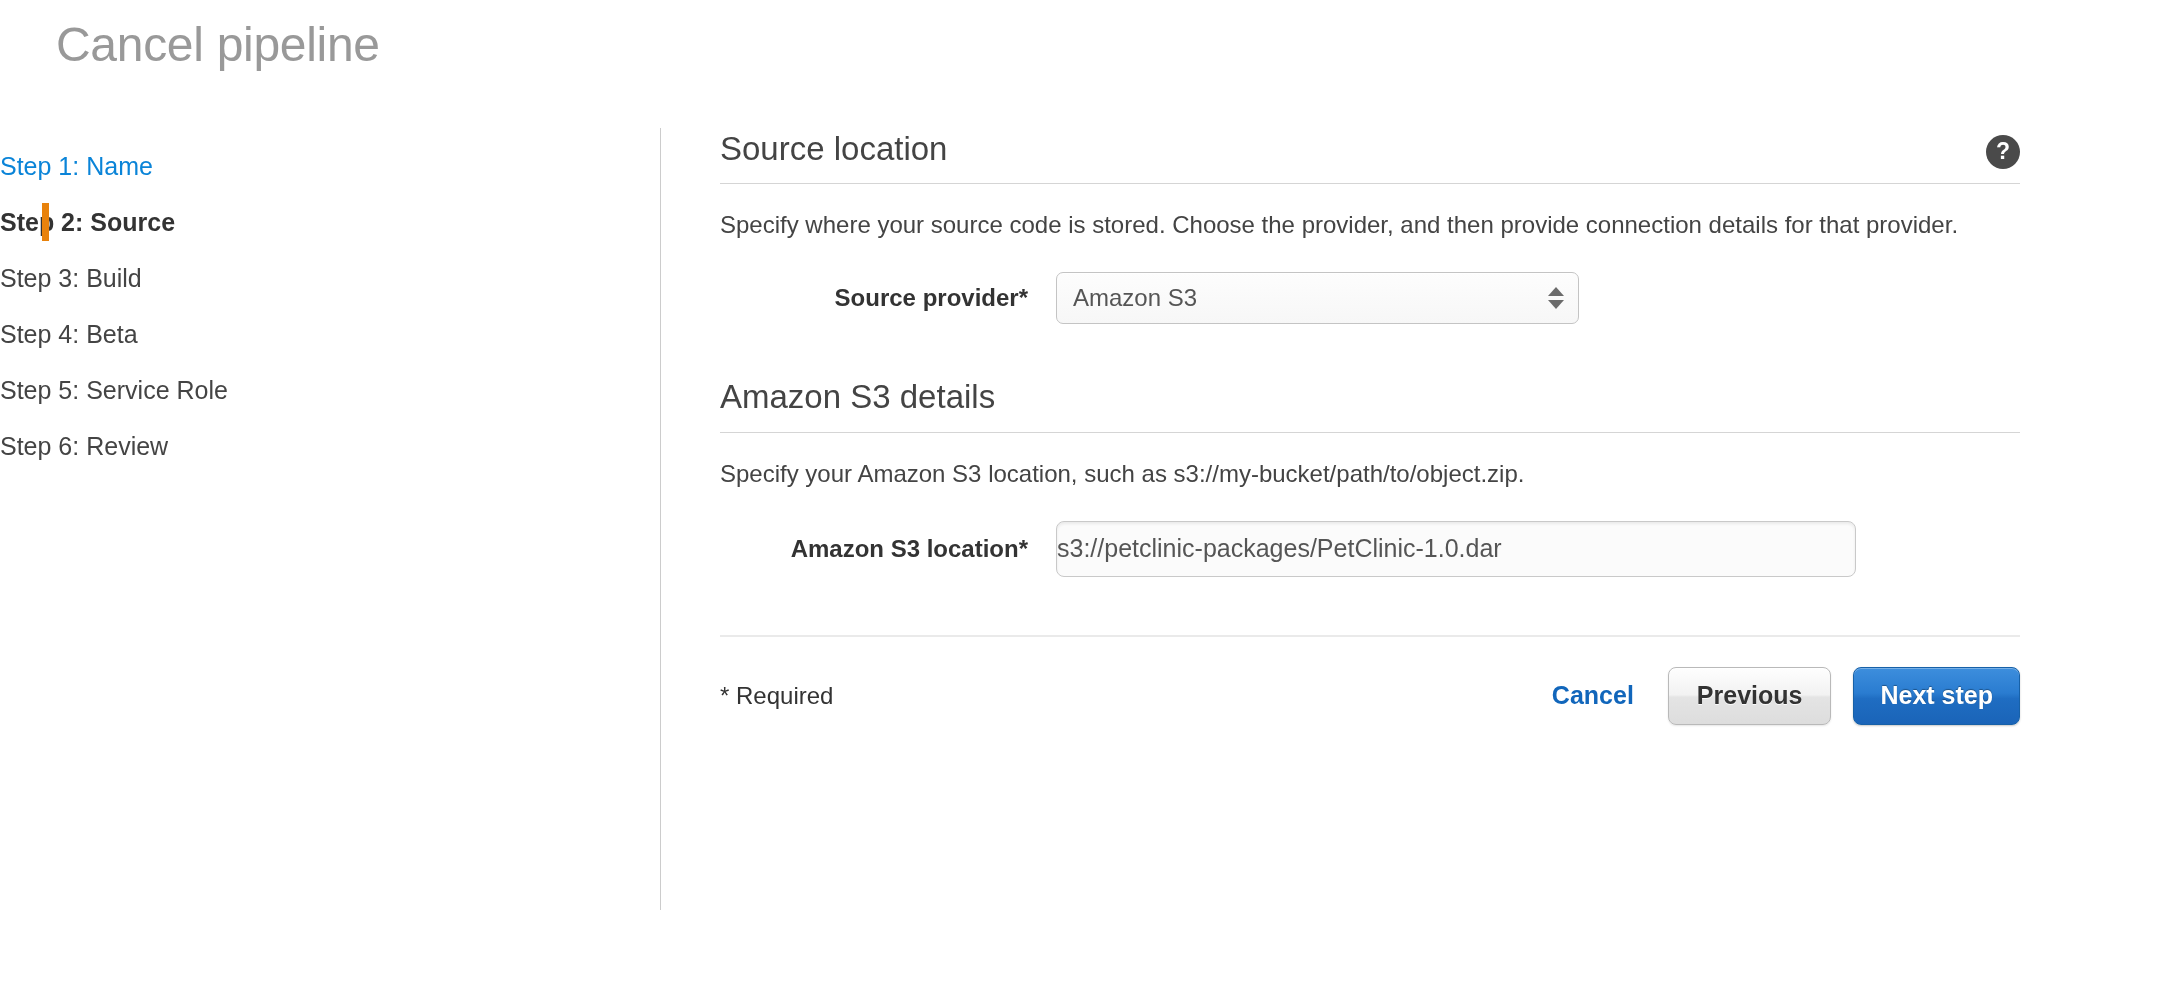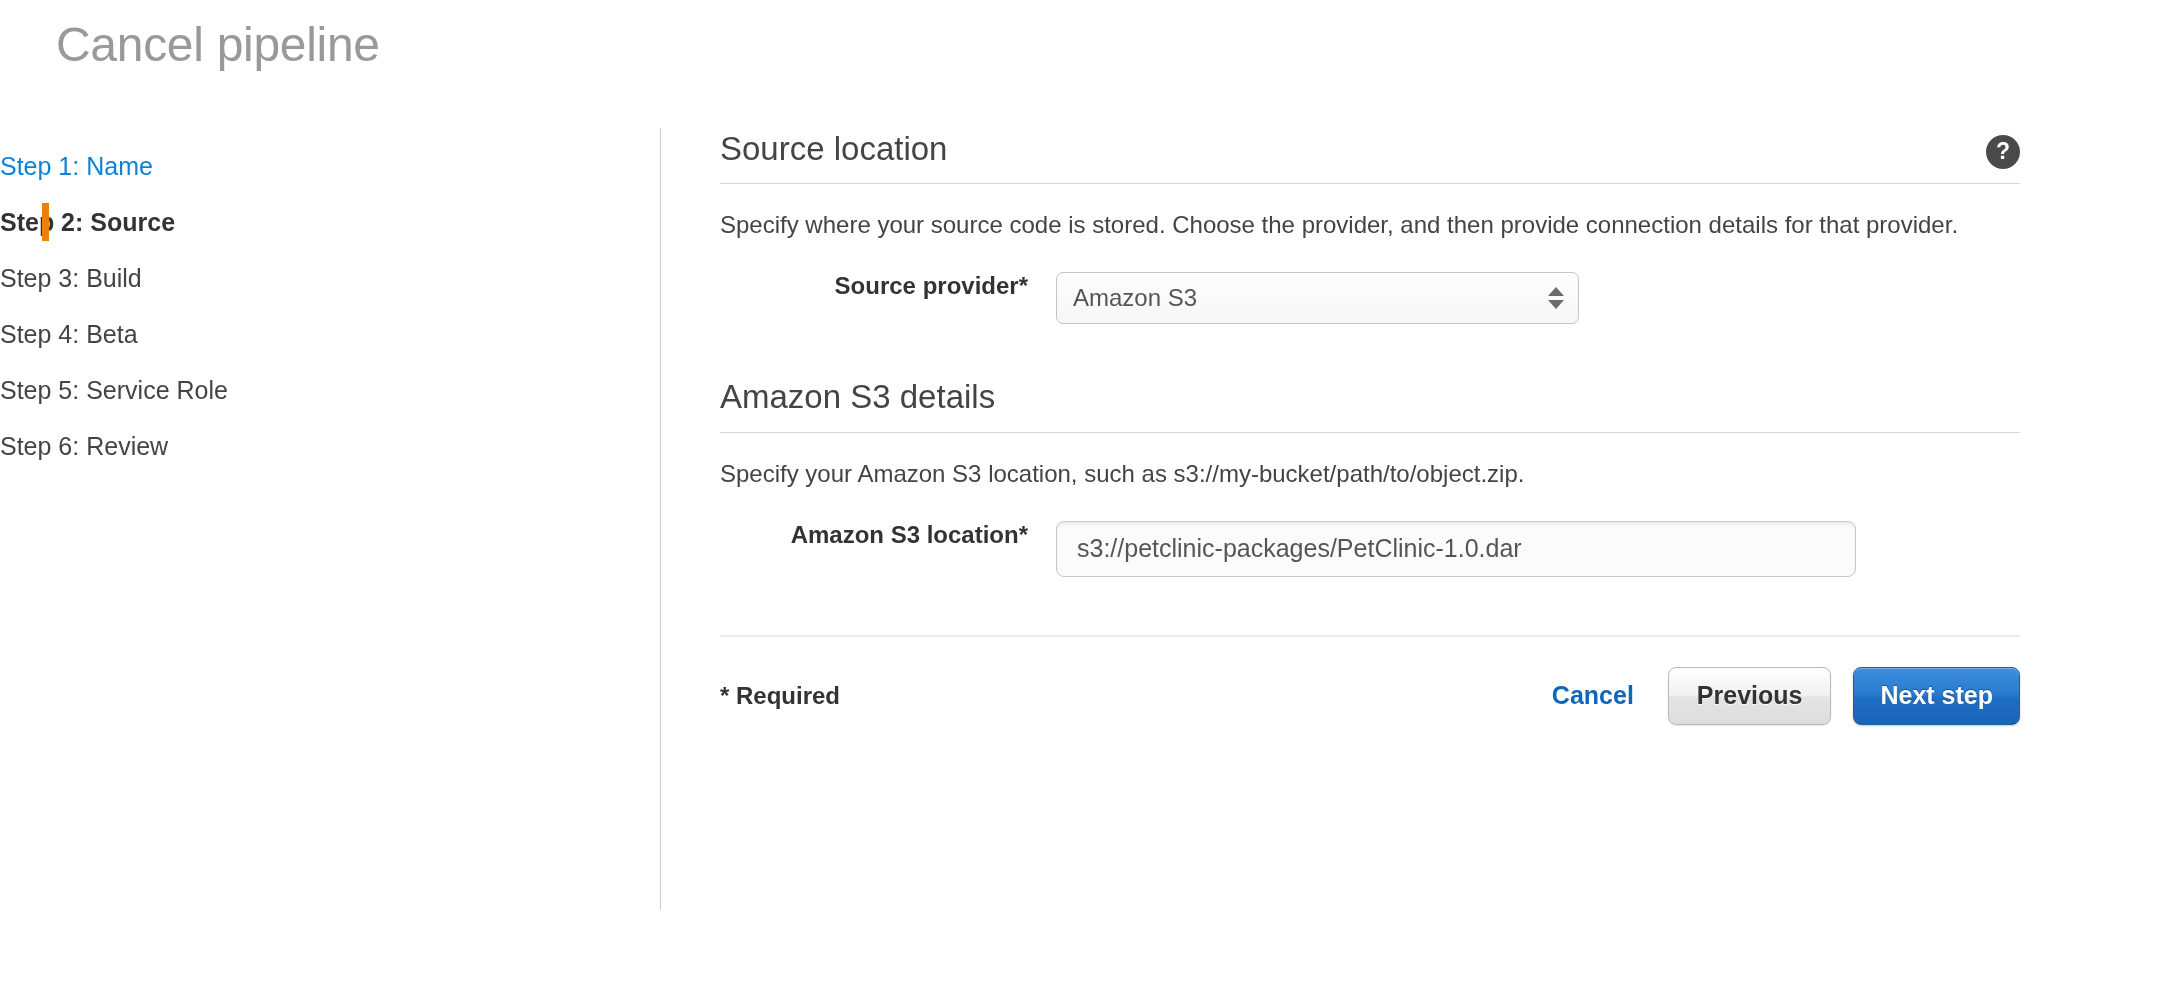--- a/index.html
+++ b/index.html
@@ -116,20 +116,21 @@
   .section-desc {
     font-size: 24px;
     line-height: 1.42;
     color: #444444;
     max-width: 1240px;
   }
 
   
   .form-row {
     display: flex;
+    align-items: center;
     margin-top: 30px;
   }
   .form-label {
     width: 336px;
     text-align: right;
     padding-right: 28px;
     font-size: 24px;
     font-weight: bold;
     color: #333333;
     white-space: nowrap;
@@ -179,21 +180,21 @@
 
   .text-input {
     width: 800px;
     height: 56px;
     border: 1px solid #c9c9c9;
     border-radius: 8px;
     background: #fbfbfb;
     box-shadow: inset 0 2px 3px rgba(0,0,0,0.07);
     font-size: 25px;
     color: #555555;
-    padding: 0 20px;
+    padding: 0 0;
     font-family: "Liberation Sans", "DejaVu Sans", sans-serif;
     outline: none;
   }
 
   .spacer-lg { height: 52px; }
 
   
   .footer-rule {
     height: 2px;
     background: #eaeaea;
@@ -202,21 +203,21 @@
   }
   .footer {
     display: flex;
     align-items: center;
     margin-top: 30px;
     height: 58px;
     width: 1300px;
   }
   .required-note {
     font-size: 24px;
-    font-weight: bold;
+    font-weight: normal;
     color: #333333;
     white-space: nowrap;
   }
   .footer-actions {
     margin-left: auto;
     display: flex;
     align-items: center;
     gap: 22px;
   }
   .link-btn {

